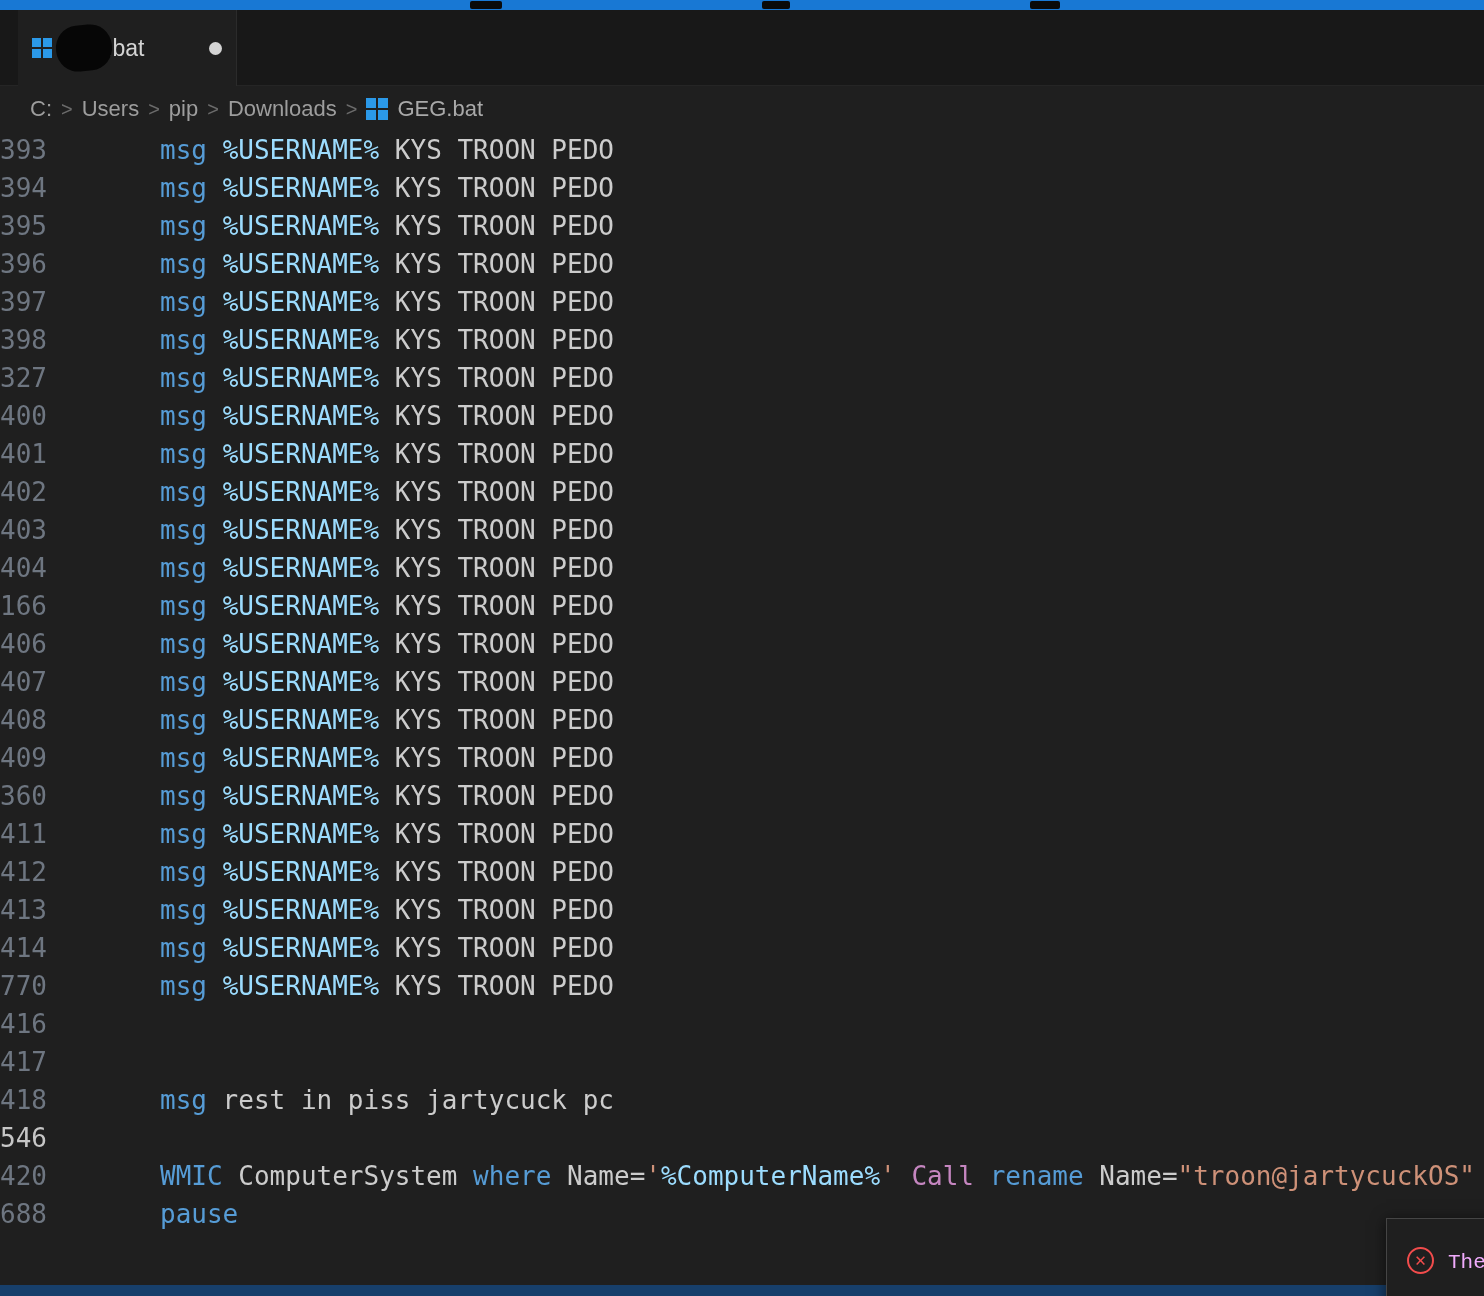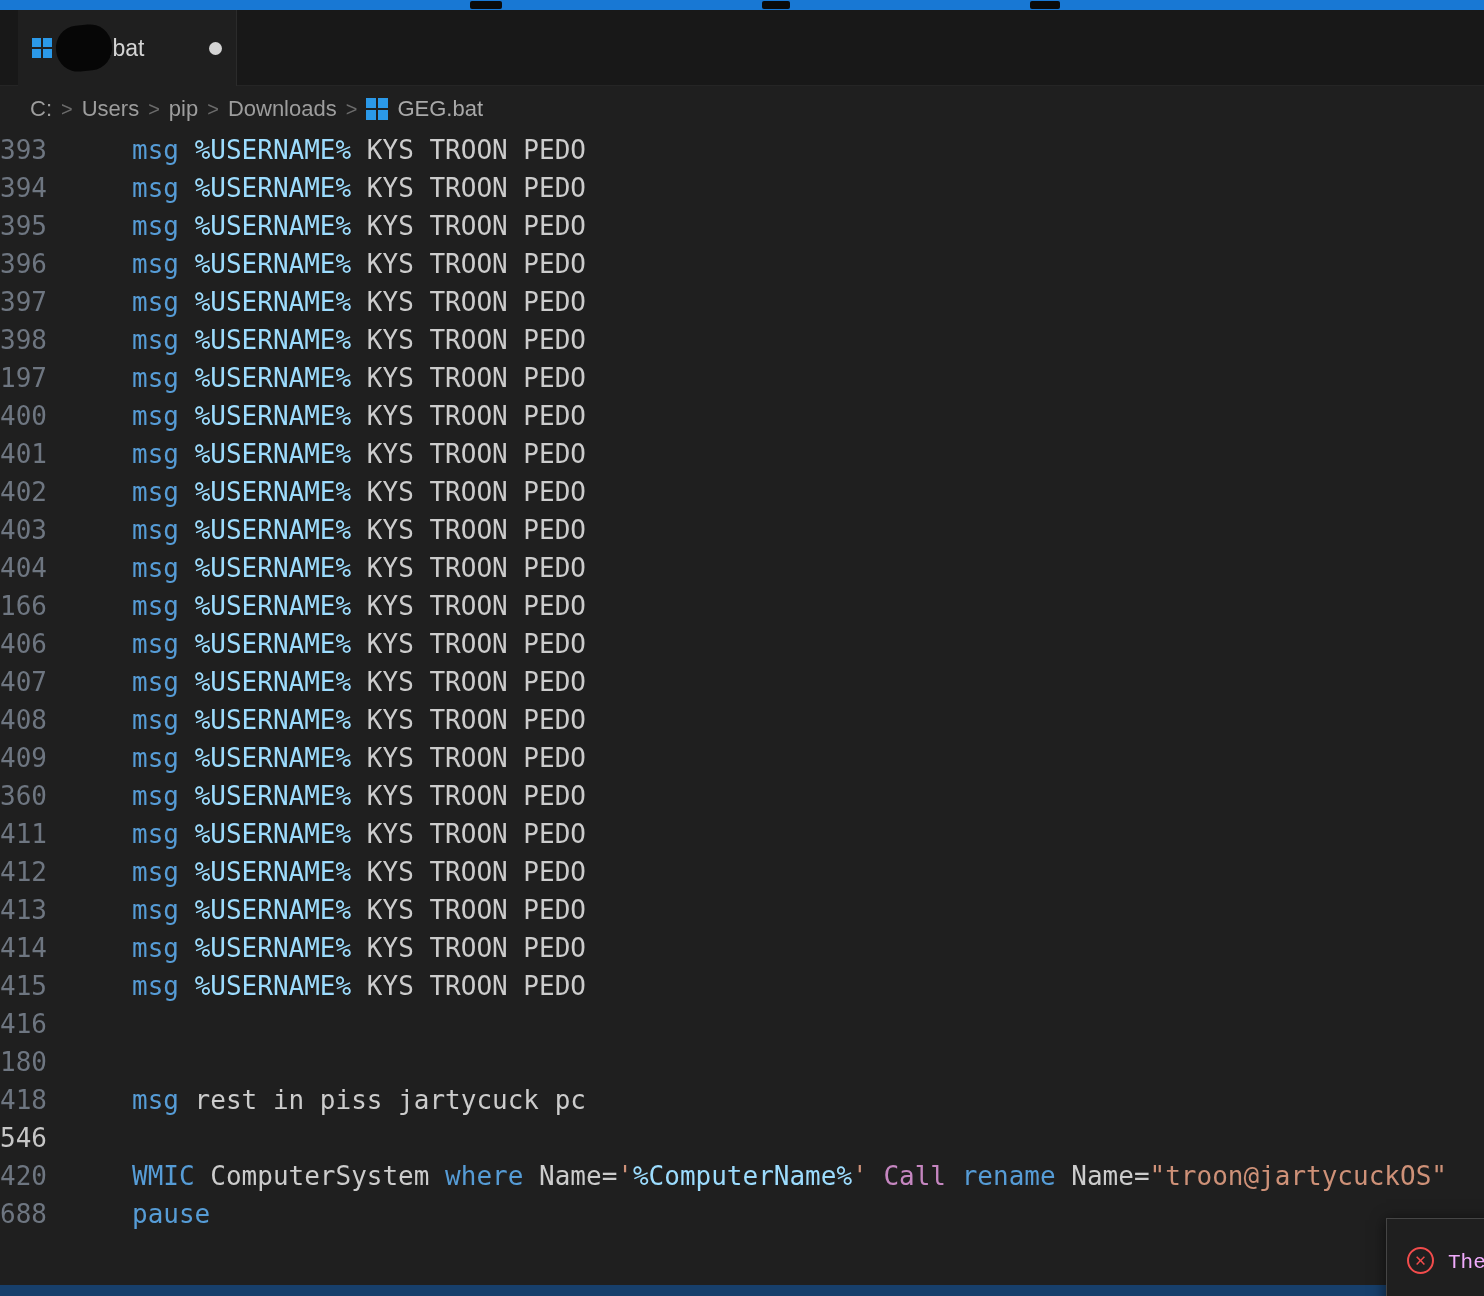--- a/index.html
+++ b/index.html
@@ -25,21 +25,21 @@
   .breadcrumb{position:absolute;left:0;top:87px;width:100%;height:44px;display:flex;align-items:center;padding-left:30px;gap:9px;background:#1f1f1f;font-family:"Liberation Sans",sans-serif;font-size:22px;color:#9d9d9d}
   #bc-items{display:flex;align-items:center;gap:9px}
   .crumb{cursor:pointer}
   .sep{color:#6b6b6b;font-size:20px}
   .bc-file{color:#a9a9a9;cursor:pointer}
   
   .editor{position:absolute;left:0;top:131px;width:100%}
   .line{display:flex;height:38px;line-height:38px;font-size:26px;white-space:pre}
   .gutter{width:80px;flex:none;text-align:left;color:var(--gutter)}
   .gutter.active{color:var(--gutterActive)}
-  .code{margin-left:52px}
+  .code{margin-left:80px}
   .tok-kw{color:var(--keyword)}
   .tok-plain{color:var(--plain)}
   .tok-var{color:var(--variable)}
   .tok-var-bold{color:var(--variable);font-weight:normal}
   .tok-string{color:var(--string)}
   .tok-call{color:var(--call)}
   .tok-comment{color:var(--comment)}
   .tok-comment-sel{color:var(--comment);background:var(--selection)}
   .cursor{display:inline-block;width:2px;height:30px;background:#ffffff;vertical-align:-6px}
   
@@ -93,39 +93,39 @@
 </div>
 
 <div class="editor">
   <div id="lines">
       <div class="line"><div class="gutter">393</div><div class="code"><span class="tok-kw">msg</span><span class="tok-plain"> </span><span class="tok-var">%USERNAME%</span><span class="tok-plain"> KYS TROON PEDO</span></div></div>
       <div class="line"><div class="gutter">394</div><div class="code"><span class="tok-kw">msg</span><span class="tok-plain"> </span><span class="tok-var">%USERNAME%</span><span class="tok-plain"> KYS TROON PEDO</span></div></div>
       <div class="line"><div class="gutter">395</div><div class="code"><span class="tok-kw">msg</span><span class="tok-plain"> </span><span class="tok-var">%USERNAME%</span><span class="tok-plain"> KYS TROON PEDO</span></div></div>
       <div class="line"><div class="gutter">396</div><div class="code"><span class="tok-kw">msg</span><span class="tok-plain"> </span><span class="tok-var">%USERNAME%</span><span class="tok-plain"> KYS TROON PEDO</span></div></div>
       <div class="line"><div class="gutter">397</div><div class="code"><span class="tok-kw">msg</span><span class="tok-plain"> </span><span class="tok-var">%USERNAME%</span><span class="tok-plain"> KYS TROON PEDO</span></div></div>
       <div class="line"><div class="gutter">398</div><div class="code"><span class="tok-kw">msg</span><span class="tok-plain"> </span><span class="tok-var">%USERNAME%</span><span class="tok-plain"> KYS TROON PEDO</span></div></div>
-      <div class="line"><div class="gutter">197</div><div class="code"><span class="tok-kw">msg</span><span class="tok-plain"> </span><span class="tok-var">%USERNAME%</span><span class="tok-plain"> KYS TROON PEDO</span></div></div>
+      <div class="line"><div class="gutter">327</div><div class="code"><span class="tok-kw">msg</span><span class="tok-plain"> </span><span class="tok-var">%USERNAME%</span><span class="tok-plain"> KYS TROON PEDO</span></div></div>
       <div class="line"><div class="gutter">400</div><div class="code"><span class="tok-kw">msg</span><span class="tok-plain"> </span><span class="tok-var">%USERNAME%</span><span class="tok-plain"> KYS TROON PEDO</span></div></div>
       <div class="line"><div class="gutter">401</div><div class="code"><span class="tok-kw">msg</span><span class="tok-plain"> </span><span class="tok-var">%USERNAME%</span><span class="tok-plain"> KYS TROON PEDO</span></div></div>
       <div class="line"><div class="gutter">402</div><div class="code"><span class="tok-kw">msg</span><span class="tok-plain"> </span><span class="tok-var">%USERNAME%</span><span class="tok-plain"> KYS TROON PEDO</span></div></div>
       <div class="line"><div class="gutter">403</div><div class="code"><span class="tok-kw">msg</span><span class="tok-plain"> </span><span class="tok-var">%USERNAME%</span><span class="tok-plain"> KYS TROON PEDO</span></div></div>
       <div class="line"><div class="gutter">404</div><div class="code"><span class="tok-kw">msg</span><span class="tok-plain"> </span><span class="tok-var">%USERNAME%</span><span class="tok-plain"> KYS TROON PEDO</span></div></div>
       <div class="line"><div class="gutter">166</div><div class="code"><span class="tok-kw">msg</span><span class="tok-plain"> </span><span class="tok-var">%USERNAME%</span><span class="tok-plain"> KYS TROON PEDO</span></div></div>
       <div class="line"><div class="gutter">406</div><div class="code"><span class="tok-kw">msg</span><span class="tok-plain"> </span><span class="tok-var">%USERNAME%</span><span class="tok-plain"> KYS TROON PEDO</span></div></div>
       <div class="line"><div class="gutter">407</div><div class="code"><span class="tok-kw">msg</span><span class="tok-plain"> </span><span class="tok-var">%USERNAME%</span><span class="tok-plain"> KYS TROON PEDO</span></div></div>
       <div class="line"><div class="gutter">408</div><div class="code"><span class="tok-kw">msg</span><span class="tok-plain"> </span><span class="tok-var">%USERNAME%</span><span class="tok-plain"> KYS TROON PEDO</span></div></div>
       <div class="line"><div class="gutter">409</div><div class="code"><span class="tok-kw">msg</span><span class="tok-plain"> </span><span class="tok-var">%USERNAME%</span><span class="tok-plain"> KYS TROON PEDO</span></div></div>
       <div class="line"><div class="gutter">360</div><div class="code"><span class="tok-kw">msg</span><span class="tok-plain"> </span><span class="tok-var">%USERNAME%</span><span class="tok-plain"> KYS TROON PEDO</span></div></div>
       <div class="line"><div class="gutter">411</div><div class="code"><span class="tok-kw">msg</span><span class="tok-plain"> </span><span class="tok-var">%USERNAME%</span><span class="tok-plain"> KYS TROON PEDO</span></div></div>
       <div class="line"><div class="gutter">412</div><div class="code"><span class="tok-kw">msg</span><span class="tok-plain"> </span><span class="tok-var">%USERNAME%</span><span class="tok-plain"> KYS TROON PEDO</span></div></div>
       <div class="line"><div class="gutter">413</div><div class="code"><span class="tok-kw">msg</span><span class="tok-plain"> </span><span class="tok-var">%USERNAME%</span><span class="tok-plain"> KYS TROON PEDO</span></div></div>
       <div class="line"><div class="gutter">414</div><div class="code"><span class="tok-kw">msg</span><span class="tok-plain"> </span><span class="tok-var">%USERNAME%</span><span class="tok-plain"> KYS TROON PEDO</span></div></div>
-      <div class="line"><div class="gutter">415</div><div class="code"><span class="tok-kw">msg</span><span class="tok-plain"> </span><span class="tok-var">%USERNAME%</span><span class="tok-plain"> KYS TROON PEDO</span></div></div>
+      <div class="line"><div class="gutter">770</div><div class="code"><span class="tok-kw">msg</span><span class="tok-plain"> </span><span class="tok-var">%USERNAME%</span><span class="tok-plain"> KYS TROON PEDO</span></div></div>
       <div class="line"><div class="gutter">416</div><div class="code"></div></div>
-      <div class="line"><div class="gutter">180</div><div class="code"></div></div>
+      <div class="line"><div class="gutter">417</div><div class="code"></div></div>
       <div class="line"><div class="gutter">418</div><div class="code"><span class="tok-kw">msg</span><span class="tok-plain"> rest in piss jartycuck pc</span></div></div>
       <div class="line"><div class="gutter active">546</div></div>
       <div class="line"><div class="gutter">420</div><div class="code"><span class="tok-kw">WMIC</span><span class="tok-plain"> ComputerSystem </span><span class="tok-kw">where</span><span class="tok-plain"> Name=</span><span class="tok-string">'</span><span class="tok-var-bold">%ComputerName%</span><span class="tok-string">'</span><span class="tok-plain"> </span><span class="tok-call">Call</span><span class="tok-plain"> </span><span class="tok-kw">rename</span><span class="tok-plain"> Name=</span><span class="tok-string">"troon@jartycuckOS"</span></div></div>
       <div class="line"><div class="gutter">688</div><div class="code"><span class="tok-kw">pause</span></div></div>
     </div>
 </div>
 
 <div class="bottom-bar"></div>
 
 <div class="toast">

